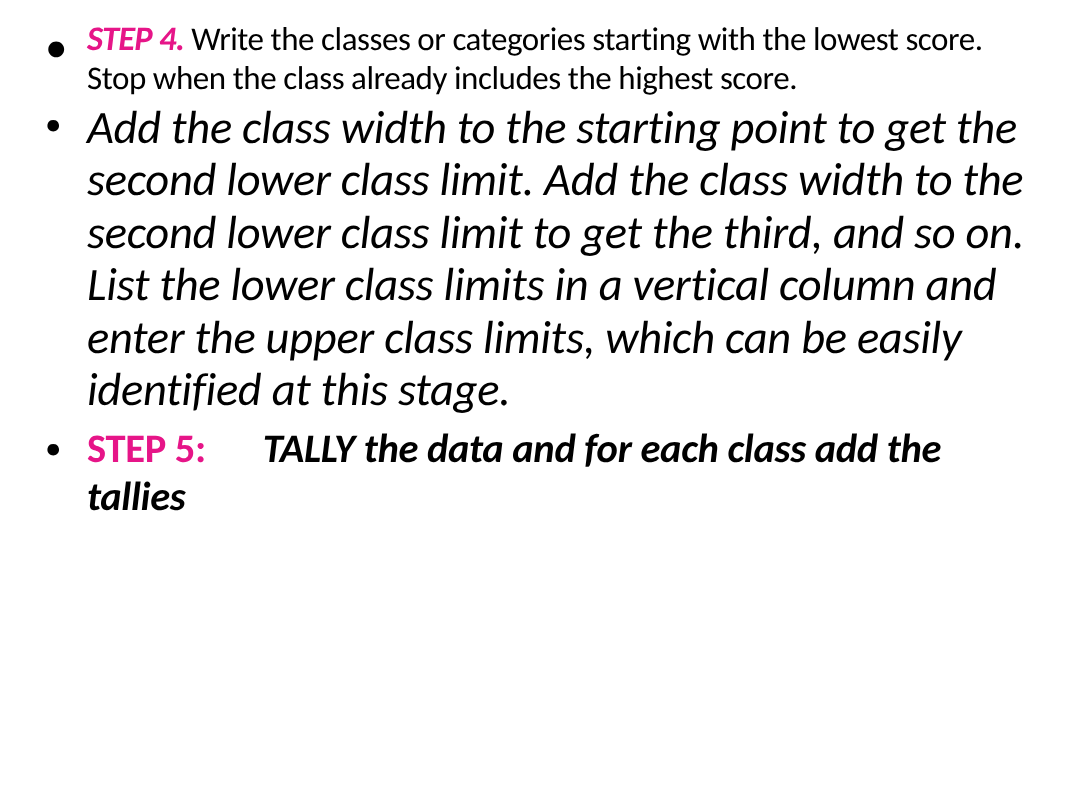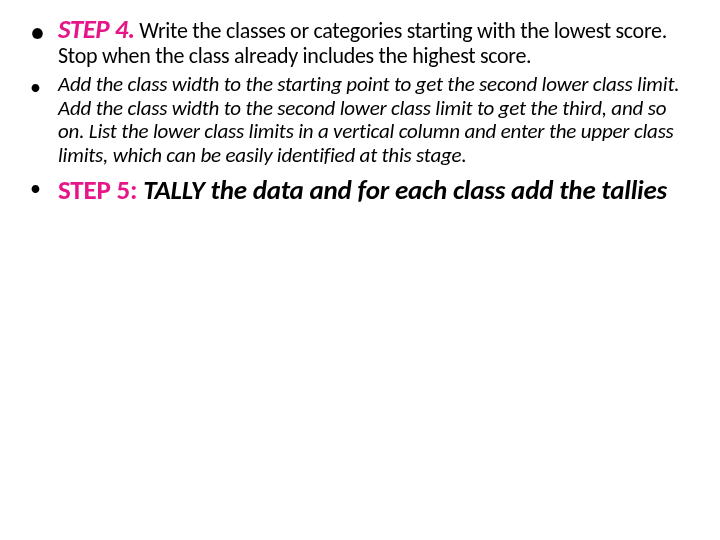--- a/index.html
+++ b/index.html
@@ -30,53 +30,54 @@
     font-size: 22px;
     line-height: 1.35;
   }
   .content {
     flex: 1;
   }
   .step4-label {
     font-style: italic;
     font-weight: 800;
     color: #e61588;
-    font-size: 27px;
+    font-size: 23px;
     line-height: 1.12;
     letter-spacing: -0.5px;
   }
   .step4-body {
     font-size: 22px;
     line-height: 1.12;
     font-weight: 400;
     color: #000;
     letter-spacing: -0.3px;
   }
   .bullet2-text {
     font-style: italic;
     font-weight: 400;
     color: #000;
-    font-size: 21px;
+    font-size: 31px;
     line-height: 1.13;
     letter-spacing: -0.2px;
   }
   .step5-label {
     font-weight: 800;
     color: #e61588;
     font-size: 27px;
     line-height: 1.15;
     letter-spacing: -0.2px;
   }
   .step5-body {
     font-style: italic;
     font-weight: 800;
     color: #000;
     font-size: 27px;
     line-height: 1.15;
     letter-spacing: -0.2px;
+    margin-left: 32px;
   }
   .sp1 { margin-top: 2px; }
   .sp2 { margin-top: 6px; }
 </style>
 </head>
 <body>
 
 <div class="item">
   <div class="bullet">•</div>
   <div class="content">

